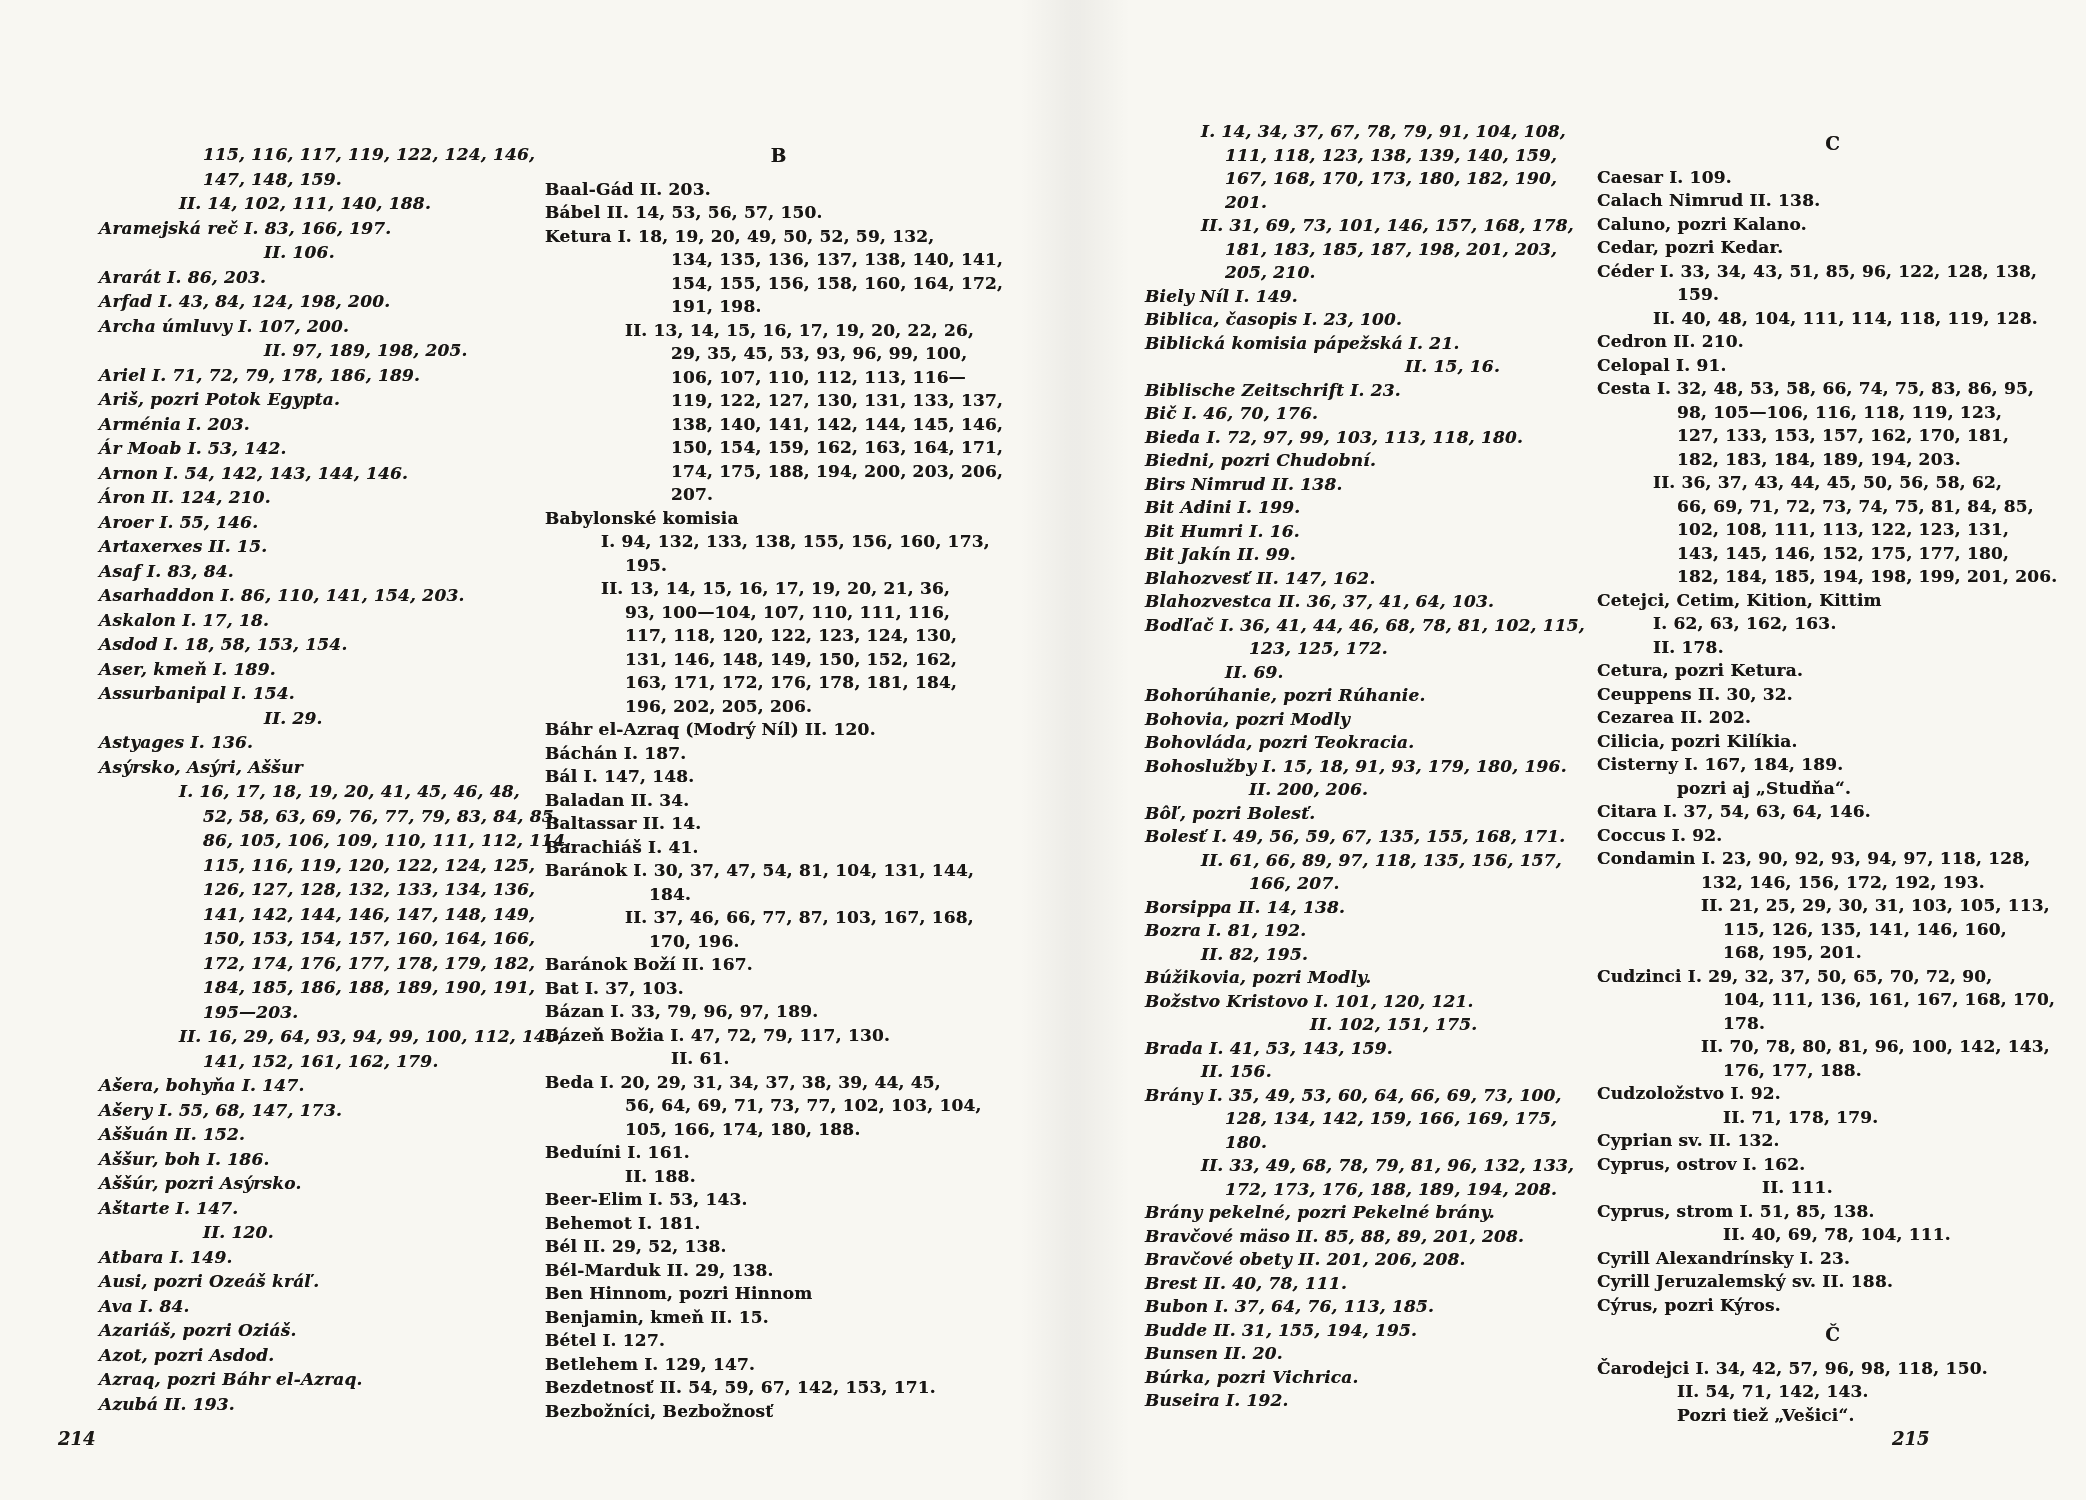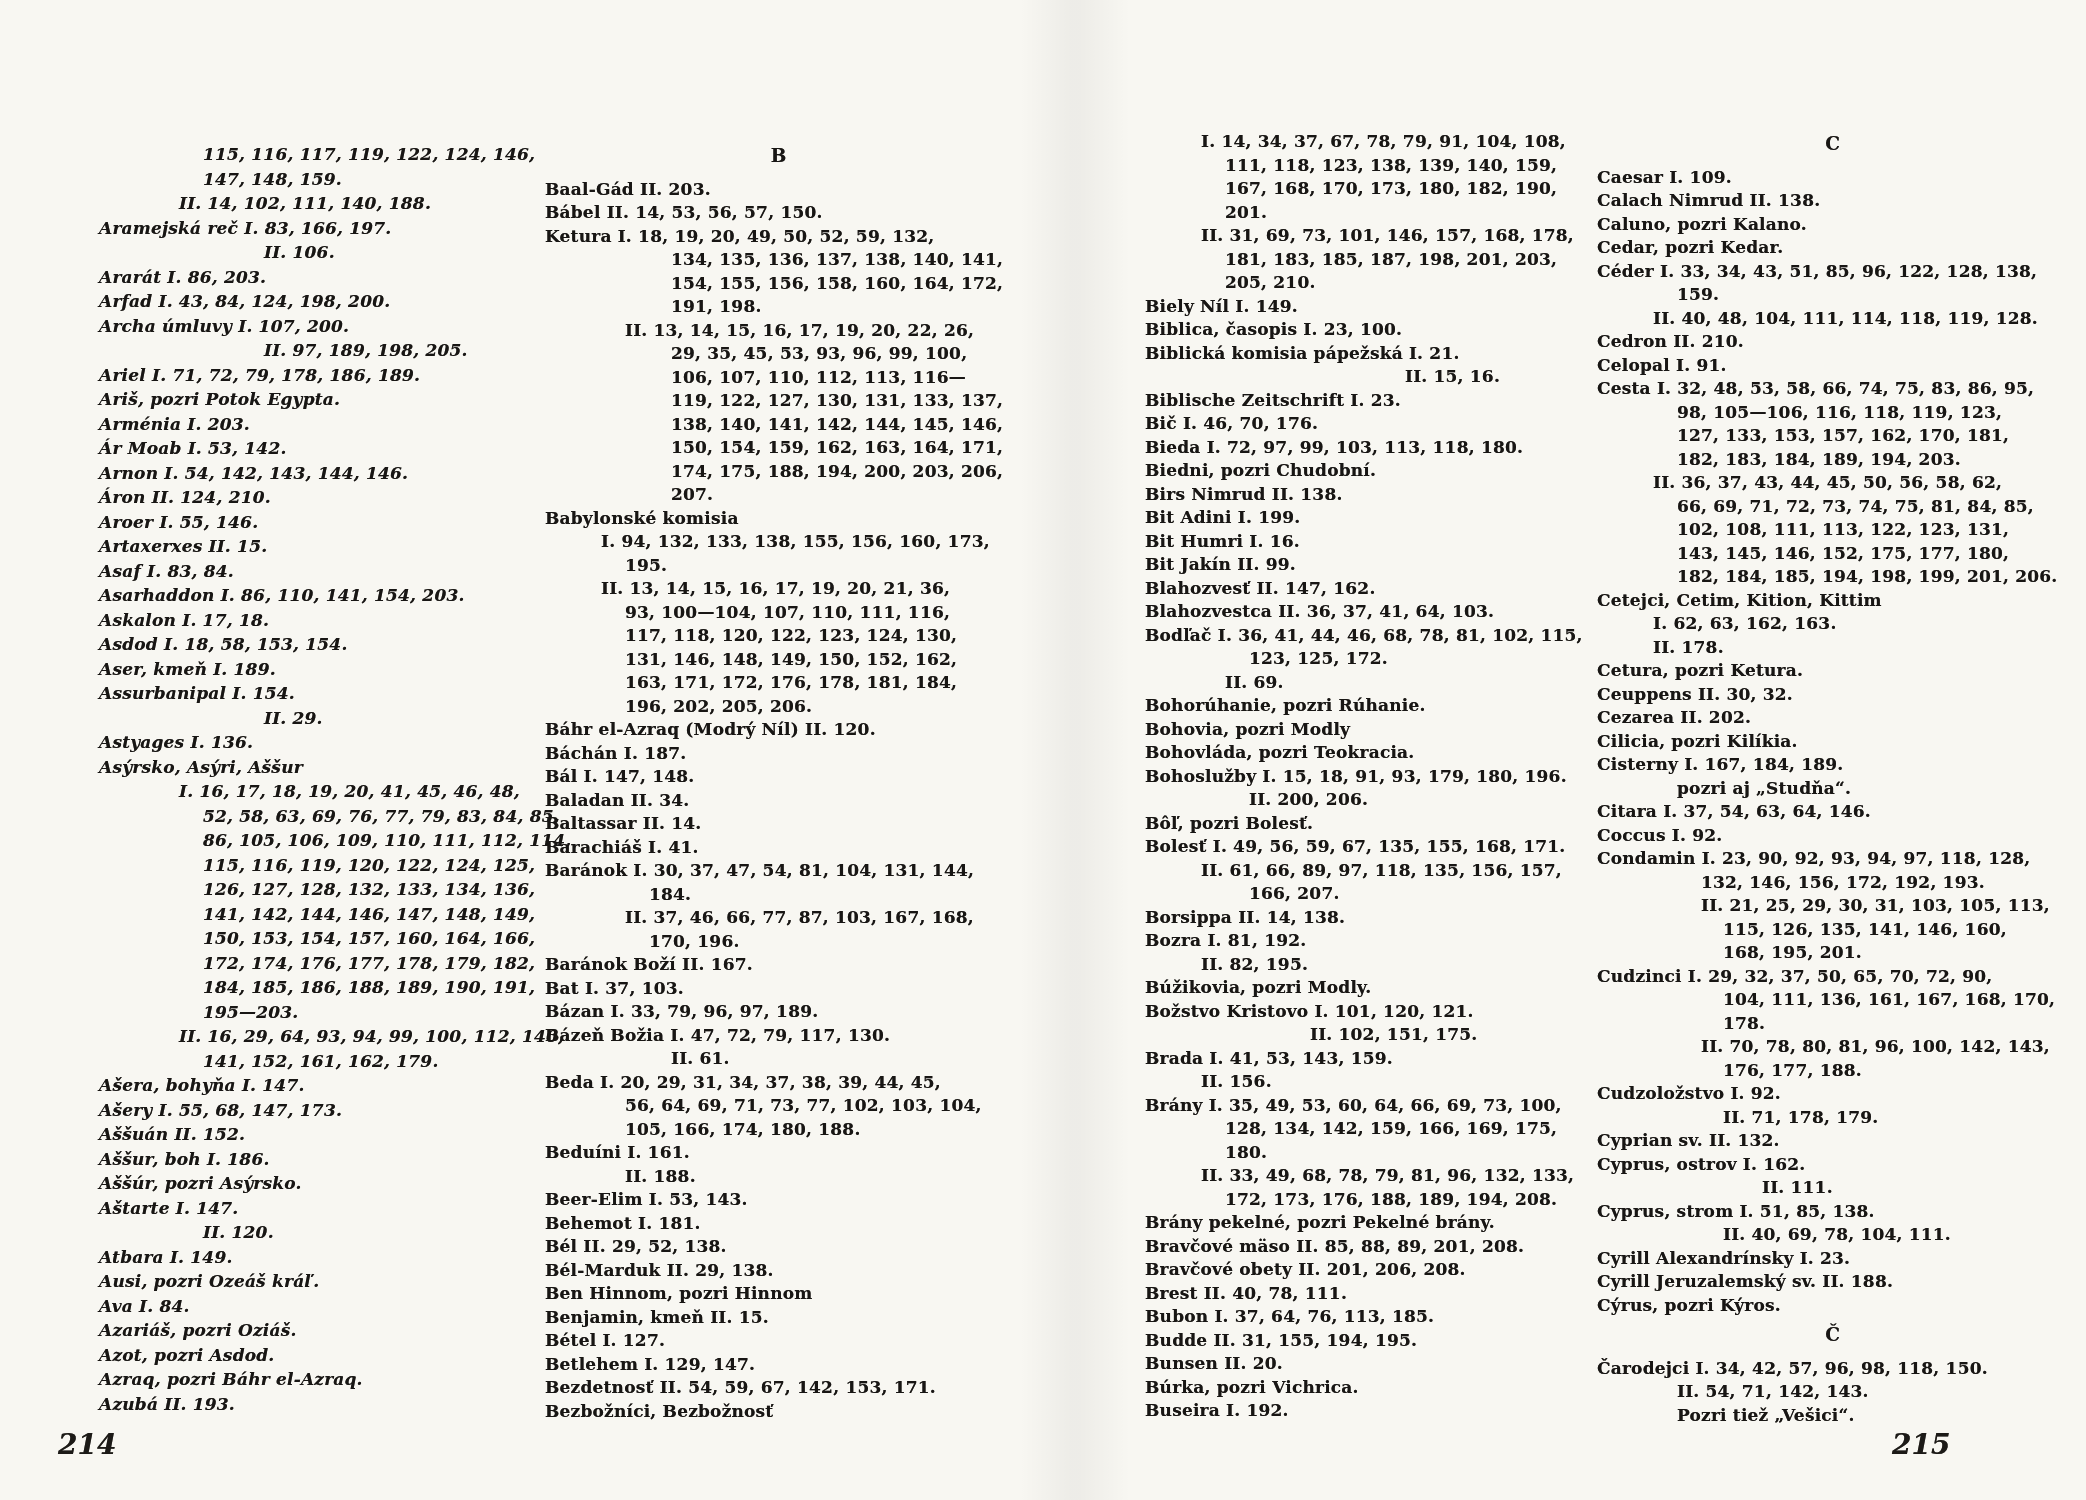--- a/index.html
+++ b/index.html
@@ -29,39 +29,39 @@
     pointer-events: none;
   }
   .col {
     position: absolute;
     font-size: 17px;
     letter-spacing: 0.2px;
     text-shadow: 0 0 0.5px rgba(20,16,12,0.65);
   }
   .col-1 { left: 99px;   top: 142px; width: 458px; line-height: 24.5px; font-style: italic; }
   .col-2 { left: 545px;  top: 138px; width: 468px; line-height: 23.5px; }
-  .col-3 { left: 1145px; top: 130px; width: 452px; line-height: 23.5px; }
+  .col-3 { left: 1145px; top: 120px; width: 452px; line-height: 23.5px; font-style: italic; }
   .col-4 { left: 1597px; top: 126px; width: 472px; line-height: 23.5px; }
   .ln { white-space: nowrap; }
   .ind-0 { padding-left: 0; }
   .ind-1 { padding-left: 56px; }
   .ind-2 { padding-left: 80px; }
   .ind-3 { padding-left: 104px; }
   .ind-4 { padding-left: 126px; }
   .ind-5 { padding-left: 165px; }
   .ind-6 { padding-left: 260px; }
   .sec-header {
     text-align: center;
     font-size: 18.5px;
     margin: 6px 0 10px 0;
     letter-spacing: 1px;
   }
   .pageno {
     position: absolute;
-    font-size: 28px;
+    font-size: 18px;
     font-style: italic;
     font-weight: 700;
     color: #1c1a17;
     text-shadow: 0 0 0.5px rgba(20,16,12,0.6);
   }
   .pageno-left  { left: 58px;  top: 1428px; }
   .pageno-right { left: 1892px; top: 1428px; }
 </style>
 </head>
 <body>

